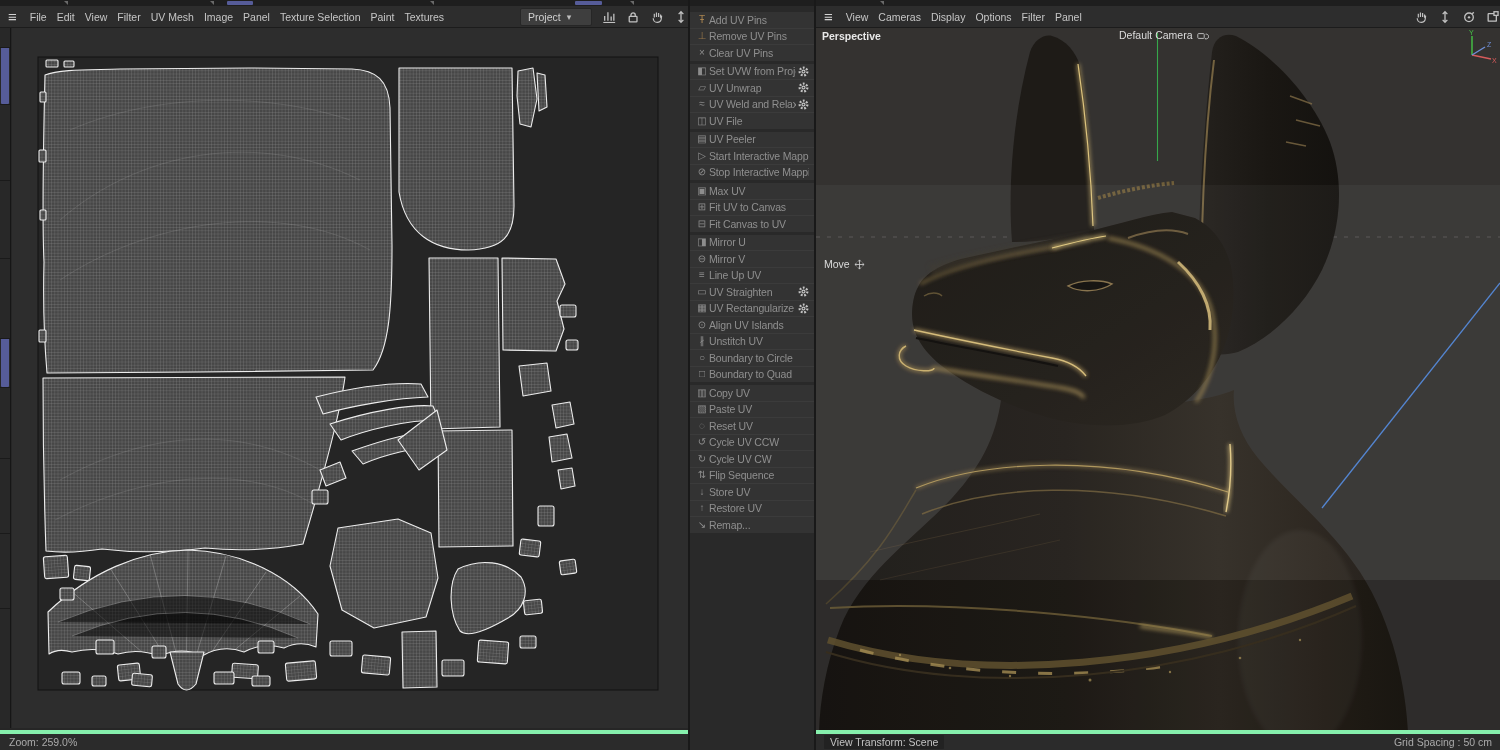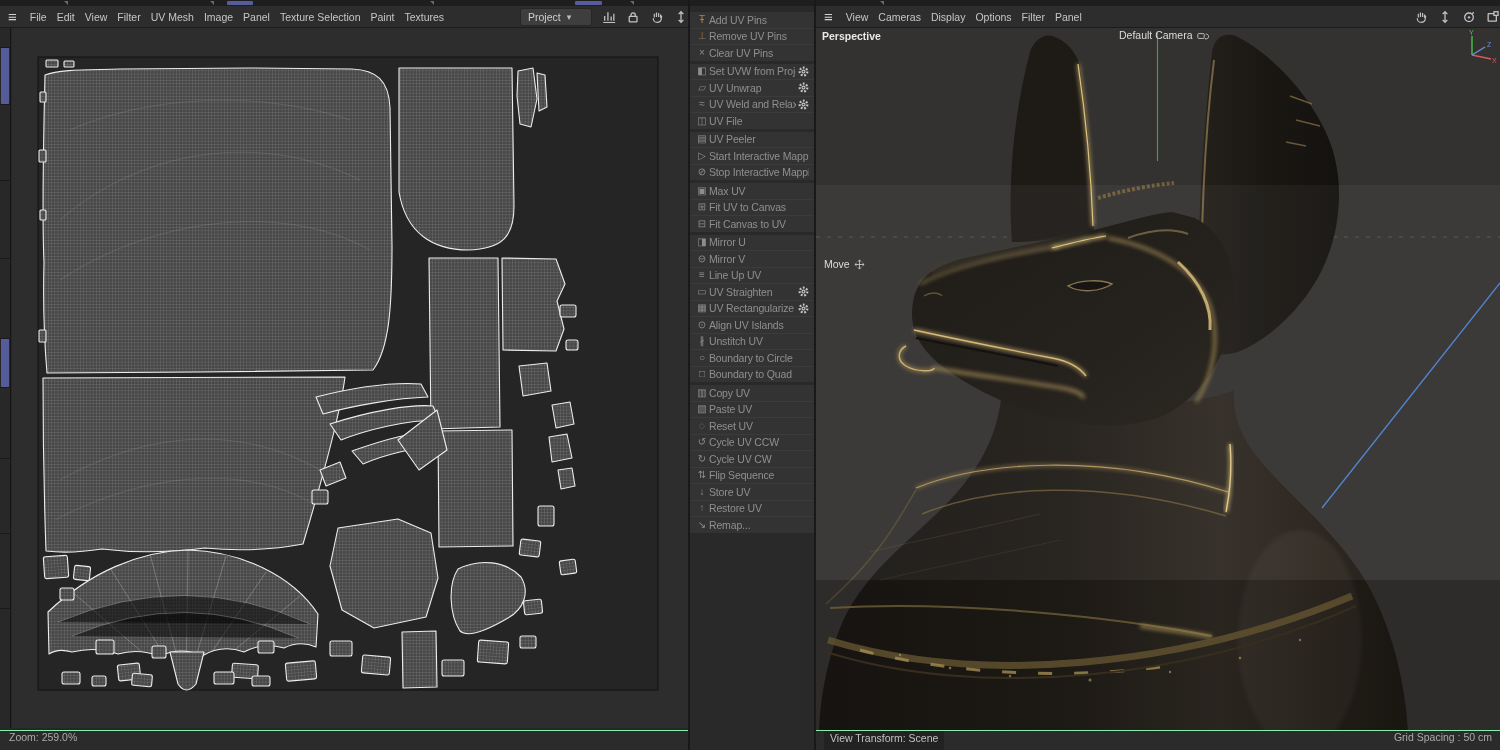--- a/index.html
+++ b/index.html
@@ -26,21 +26,21 @@
   
   #dockstrip{position:absolute;left:0;top:28px;width:11px;height:700px;background:#282828;border-right:1px solid #161616;box-sizing:border-box;}
   .dockseg{position:absolute;left:1px;width:8px;border-radius:1px;}
   .dockline{position:absolute;left:0;width:10px;height:1px;background:#1a1a1a;}
 
   
   #uvpanel{position:absolute;left:12px;top:28px;width:676px;height:700px;background:#2d2d2d;}
   #uvsvg{position:absolute;left:12px;top:28px;pointer-events:none;}
 
   
-  .statusbar{position:absolute;height:20px;background:#2b2b2b;border-top:1px solid #86efac;display:flex;font-size:10.5px;color:#aaaaaa;box-sizing:border-box;}
+  .statusbar{position:absolute;height:20px;background:#2b2b2b;border-top:4px solid #86efac;display:flex;align-items:center;font-size:10.5px;color:#aaaaaa;box-sizing:border-box;}
   #status-left{left:0;top:730px;width:688px;padding-left:9px;}
   #status-right{left:816px;top:730px;width:684px;padding:0 8px;justify-content:space-between;}
   .pill{background:#222222;padding:1px 6px;border-radius:1px;color:#c2c2c2;}
 
   
   #divider1{position:absolute;left:688px;top:0;width:2px;height:750px;background:#191919;}
   #divider2{position:absolute;left:814px;top:0;width:2px;height:750px;background:#191919;}
   #cmdpanel{position:absolute;left:690px;top:6px;width:124px;height:744px;background:#292929;}
   #cmd-list{padding-top:6px;}
   .cgroup{background:#333333;margin-bottom:3px;}

